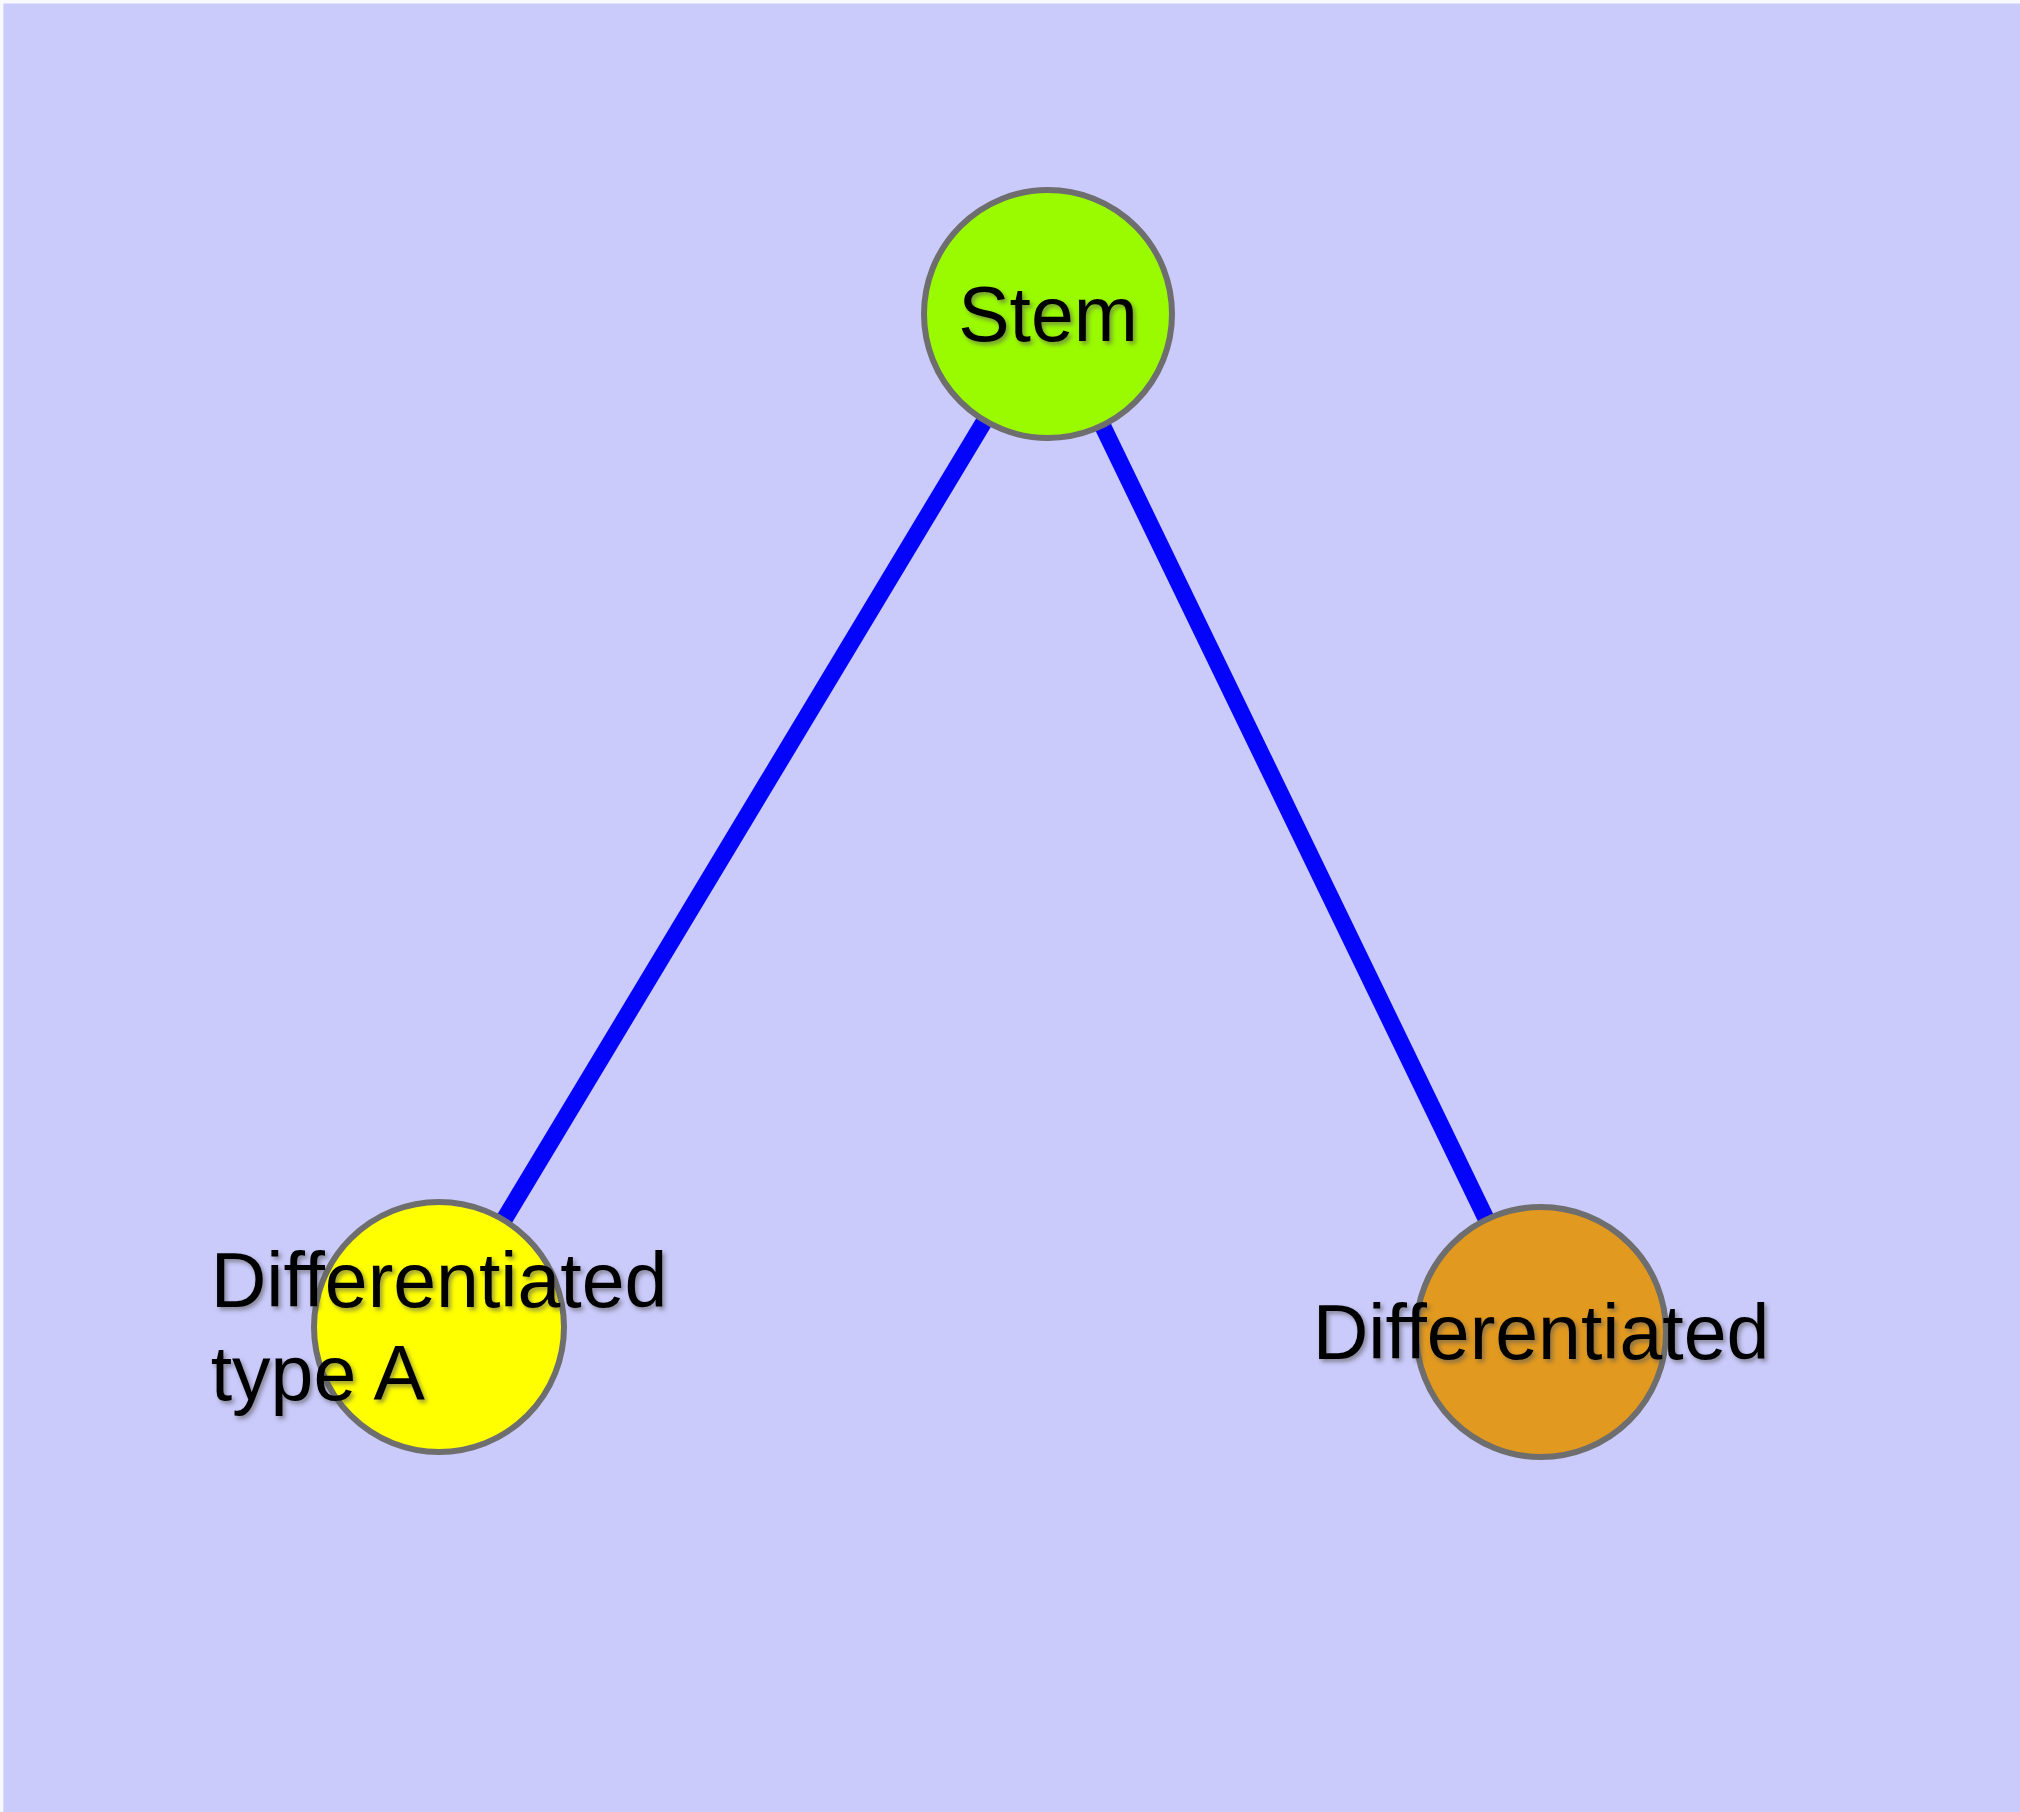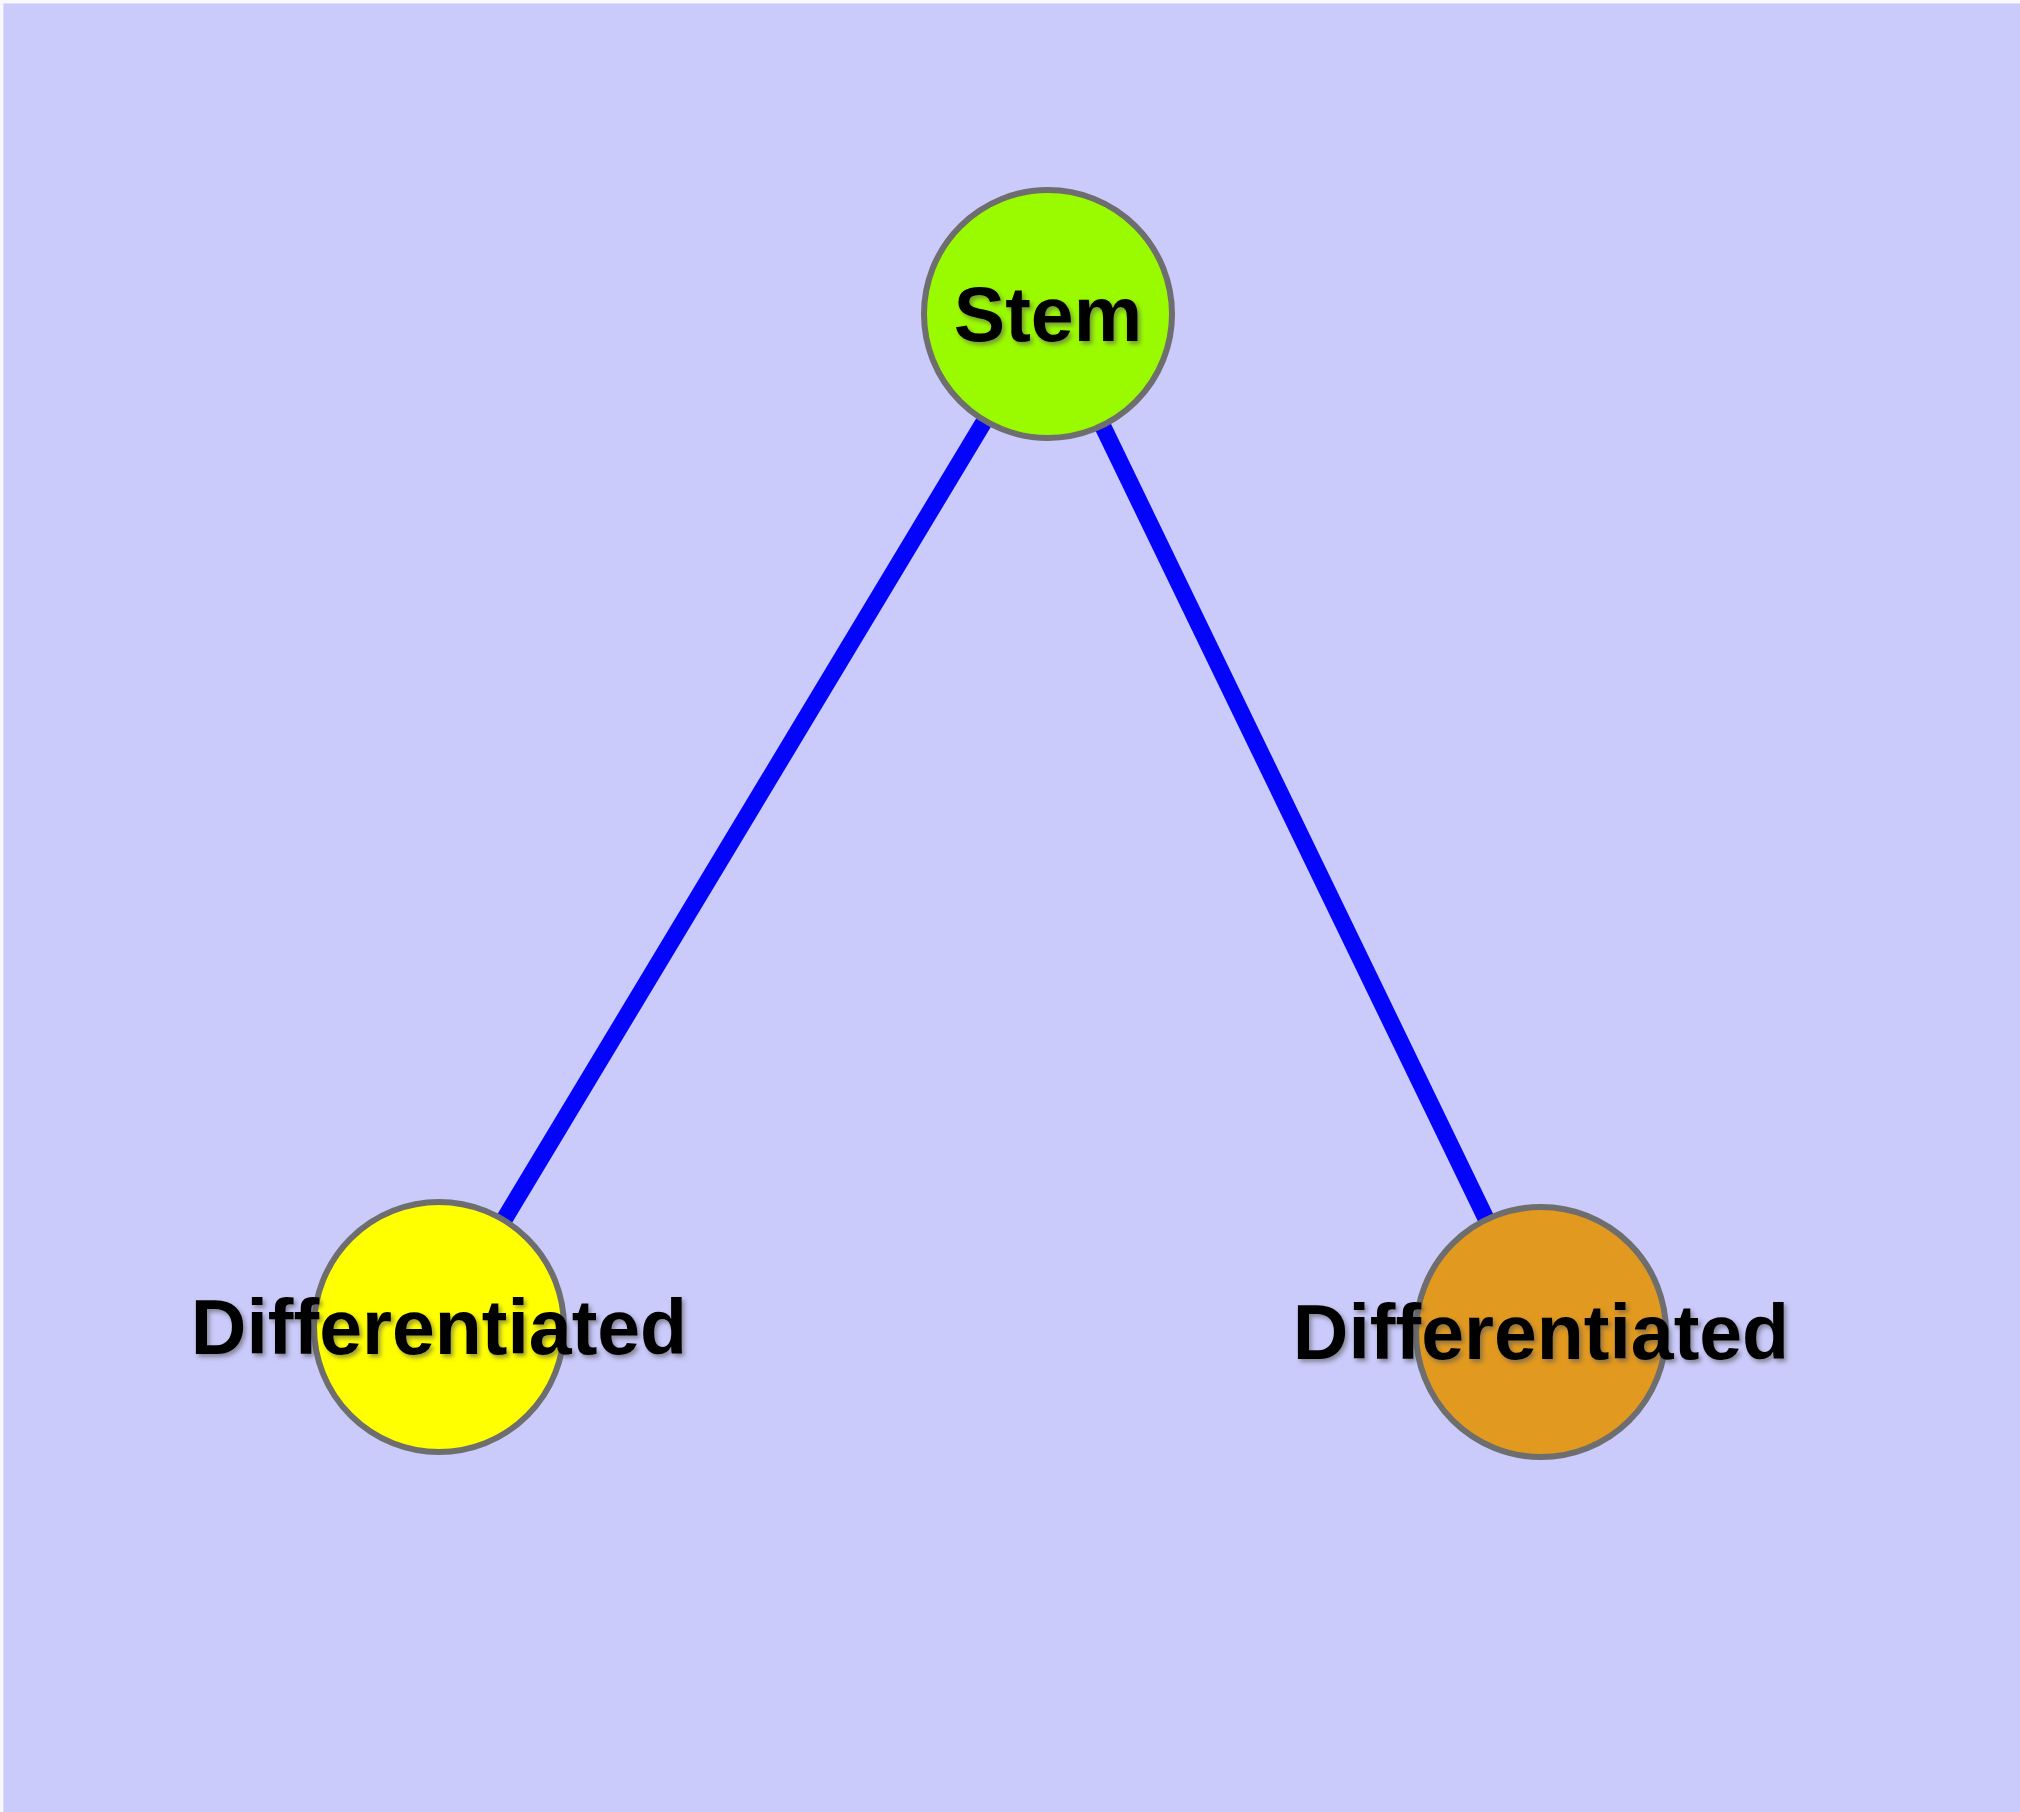--- a/index.html
+++ b/index.html
@@ -30,21 +30,21 @@
   .node {
     position: absolute;
     border-radius: 50%;
     border: 6px solid #6e6e6e;
     box-sizing: border-box;
   }
   .node-label {
     position: absolute;
     transform: translate(-50%, -50%);
     text-align: left;
-    font-weight: bold;
+    font-weight: normal;
     font-size: 77px;
     line-height: 93px;
     color: #000000;
     white-space: nowrap;
     text-shadow: 2.5px 3.4px 4.2px rgba(90, 90, 90, 0.6);
   }
   .node-label .label-line {
     display: block;
   }
 </style>
@@ -61,20 +61,21 @@
   <div class="node" style="left: 921px; top: 187px; width: 254px; height: 254px; background: rgb(154, 251, 0); border-color: rgb(110, 110, 110); border-width: 6px;"></div>
   <div class="node" style="left: 311px; top: 1199px; width: 256px; height: 256px; background: rgb(255, 255, 0); border-color: rgb(110, 110, 110); border-width: 6px;"></div>
   <div class="node" style="left: 1413px; top: 1204px; width: 256px; height: 256px; background: rgb(226, 153, 31); border-color: rgb(110, 110, 110); border-width: 6px;"></div>
 
   <div class="node-label" style="left: 1048px; top: 314px; color: rgb(0, 0, 0);">
     <span class="label-line">Stem</span>
   </div>
 
   <div class="node-label" style="left: 439px; top: 1327px; color: rgb(0, 0, 0);">
     <span class="label-line">Differentiated</span>
+    <span class="label-line">type A</span>
   </div>
 
   <div class="node-label" style="left: 1541px; top: 1332px; color: rgb(0, 0, 0);">
     <span class="label-line">Differentiated</span>
   </div>
 
 </div>
 
 
 </body></html>

